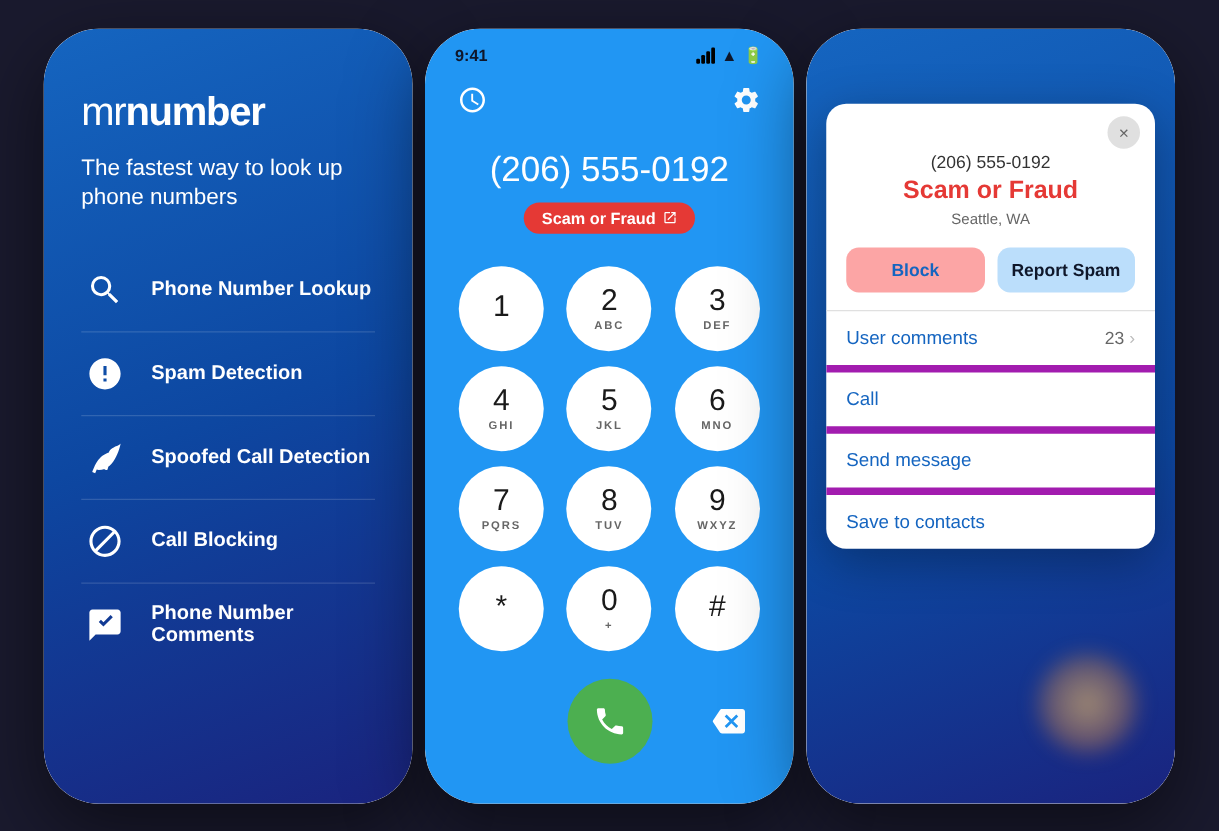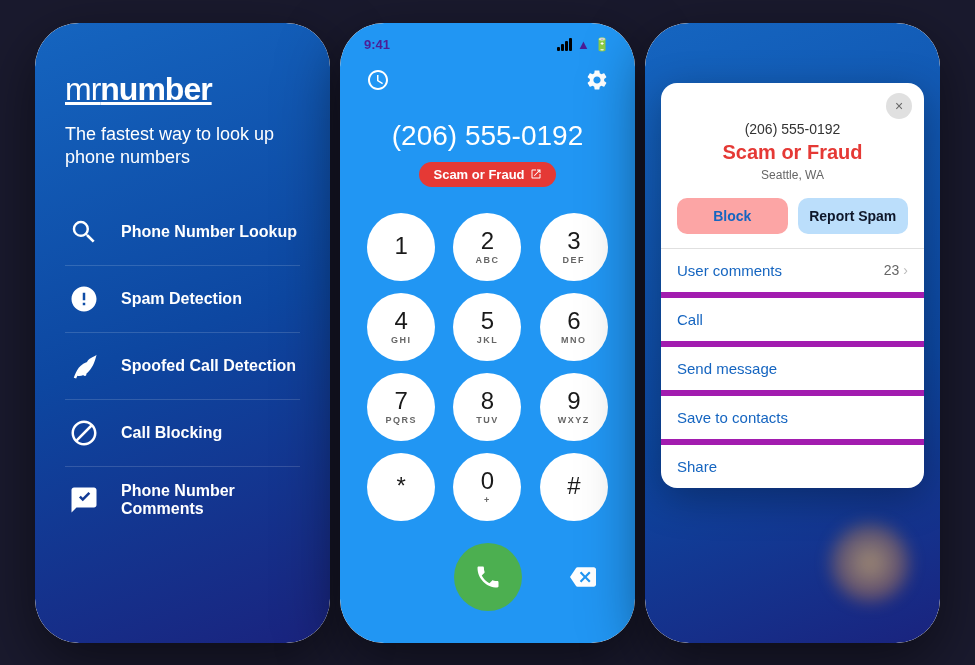--- a/index.html
+++ b/index.html
@@ -37,21 +37,20 @@
       background: linear-gradient(160deg, #1565c0 0%, #0d47a1 50%, #1a237e 100%);
       border-radius: 44px;
       padding: 50px 30px 40px;
       display: flex;
       flex-direction: column;
       color: white;
     }
 
     .brand-logo {
       margin-bottom: 8px;
-      text-decoration: underline;
     }
     .brand-name {
       font-size: 32px;
       font-weight: 700;
       letter-spacing: -1px;
       line-height: 1;
     }
     .brand-name span {
       font-weight: 300;
     }
@@ -109,21 +108,21 @@
       display: flex;
       flex-direction: column;
       overflow: hidden;
     }
 
     .phone-status-bar {
       display: flex;
       justify-content: space-between;
       align-items: center;
       padding: 14px 24px 6px;
-      color: #4c1d95;
+      color: #0f172a;
       font-size: 13px;
       font-weight: 600;
     }
 
     .dialpad-header {
       display: flex;
       justify-content: space-between;
       align-items: center;
       padding: 8px 24px 16px;
     }
@@ -576,21 +575,18 @@
           </div>
 
           <div class="modal-list-item">
             <span class="modal-list-label">Send message</span>
           </div>
 
           <div class="modal-list-item">
             <span class="modal-list-label">Save to contacts</span>
           </div>
 
-          <div class="modal-list-item">
-            <span class="modal-list-label">Share</span>
-          </div>
         </div>
       </div>
     </div>
   </div>
 
 </div>
 
 </body></html>

